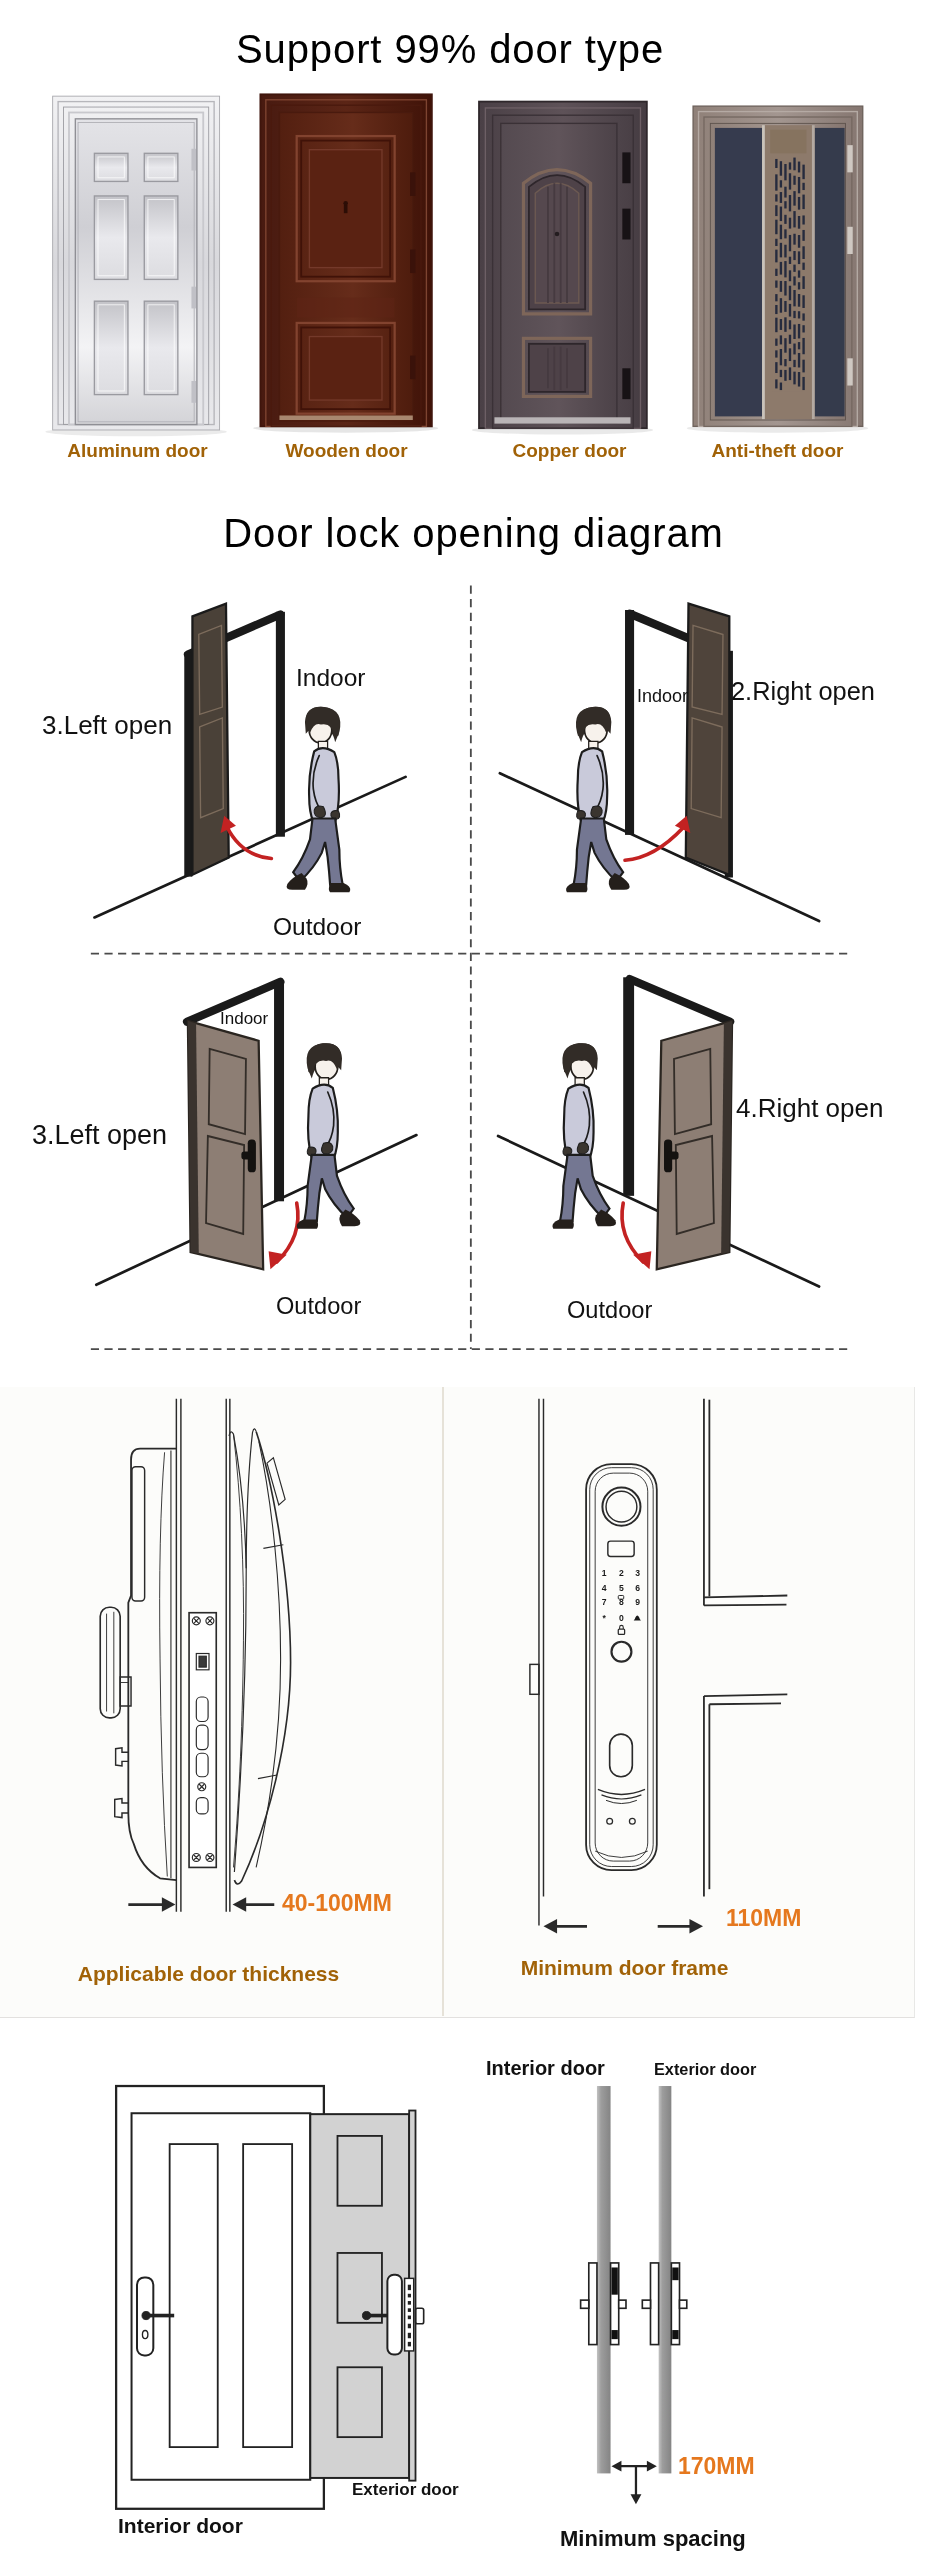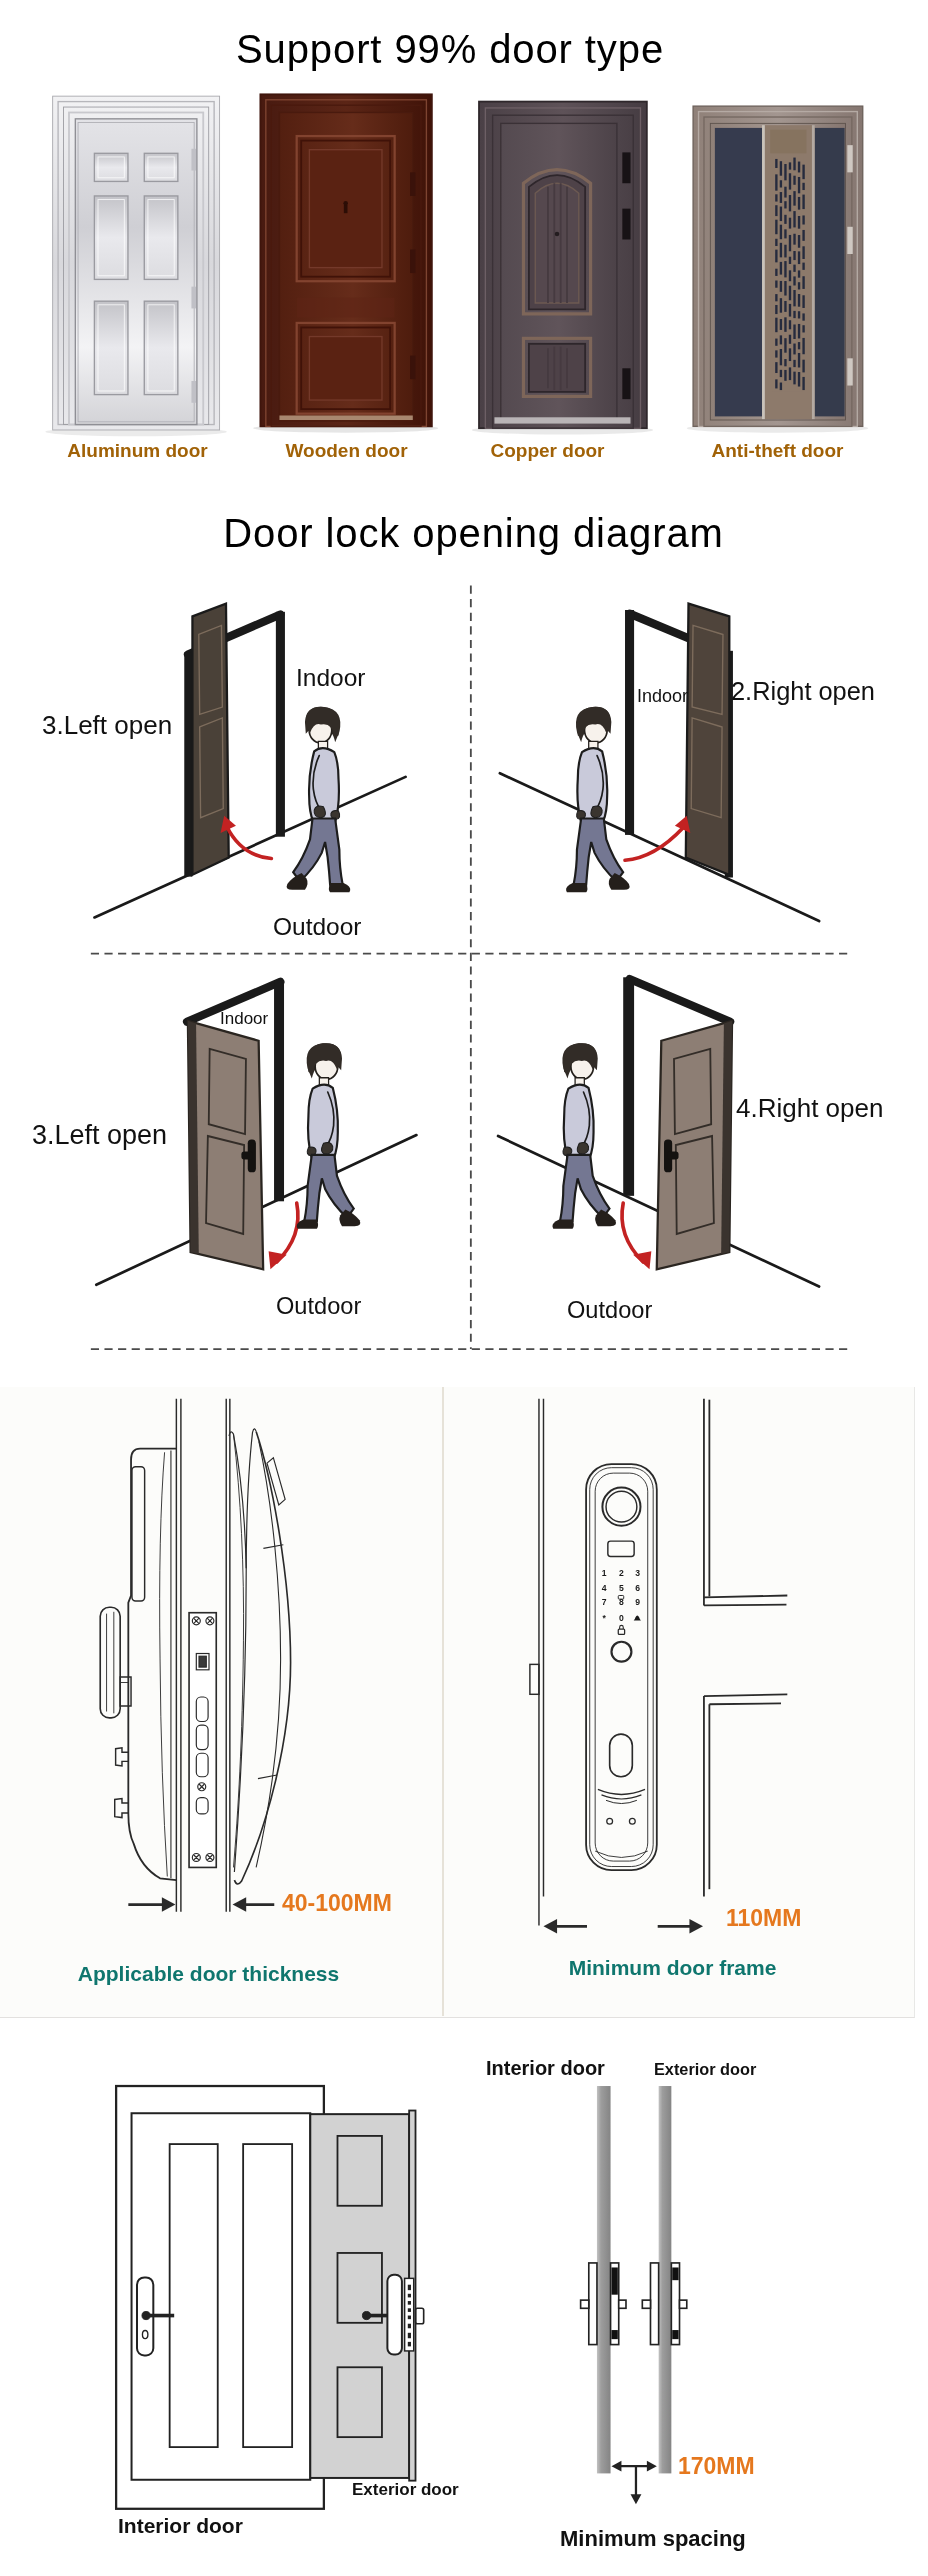--- a/index.html
+++ b/index.html
@@ -2,21 +2,21 @@
 <html style="font-size:14.5px"><head>
 <meta charset="utf-8">
 <style>
   html,body{margin:0;padding:0;}
   body{width:929px;height:2576px;background:#ffffff;position:relative;font-family:"Liberation Sans",sans-serif;}
   .abs{position:absolute;}
   .ttl{font-size:40px;font-weight:normal;color:#000000;letter-spacing:0.9px;}
   .doorlbl{font-size:19px;font-weight:bold;color:#a16207;}
   .dlab{color:#111;}
   .orange{color:#e5781e;font-weight:bold;}
-  .cap{font-size:21px;font-weight:bold;color:#0f766e;}
+  .cap{font-size:21px;font-weight:bold;color:#a16207;}
 </style>
 </head>
 <body>
 
 <div class="abs ttl" style="left:0;top:27px;width:900px;text-align:center;">Support 99% door type</div>
 
 <svg class="abs" style="left:0;top:0;" width="929" height="508" viewBox="0 0 1024 560">
 <defs>
   <linearGradient id="alu1" x1="0" y1="0" x2="0" y2="1">
     <stop offset="0" stop-color="#f2f2f4"></stop>
@@ -282,21 +282,21 @@
           <rect x="934" y="250" width="6" height="30"></rect>
           <rect x="934" y="395" width="6" height="30"></rect>
         </g>
   </g>
 </g>
 </svg>
 <svg class="abs" style="left:0;top:0;" width="0" height="0"></svg>
 
 <div class="abs doorlbl" style="left:54px;top:440px;width:167px;text-align:center;">Aluminum door</div>
 <div class="abs doorlbl" style="left:263px;top:440px;width:167px;text-align:center;">Wooden door</div>
-<div class="abs doorlbl" style="left:464px;top:440px;width:167px;text-align:center;">Copper door</div>
+<div class="abs doorlbl" style="left:486px;top:440px;width:167px;text-align:center;">Copper door</div>
 <div class="abs doorlbl" style="left:694px;top:440px;width:167px;text-align:center;">Anti-theft door</div>
 
 <div class="abs ttl" style="left:18px;top:511px;width:911px;text-align:center;">Door lock opening diagram</div>
 
 <svg class="abs" style="left:0;top:571px;" width="929" height="789" viewBox="0 0 1024 870">
 <defs>
   <g id="man">
 
     <path d="M40,32 Q34,5 58,2 Q80,0 81,20 L80,34 Q73,25 63,27 Q49,25 45,44 Z" fill="#322c27"></path>
     <ellipse cx="62.5" cy="29.5" rx="13.5" ry="15.5" fill="#f7f2ec" stroke="#24201c" stroke-width="2"></ellipse>
@@ -513,21 +513,21 @@
     <line x1="725" y1="595" x2="762" y2="595"></line>
   </g>
   <polygon points="599,595 614,587 614,603" fill="#2a2a2a" stroke="none"></polygon>
   <polygon points="775,595 760,587 760,603" fill="#2a2a2a" stroke="none"></polygon>
 </g>
 </svg>
 
 <div class="abs orange" style="left:282px;top:1890px;font-size:23px;">40-100MM</div>
 <div class="abs orange" style="left:726px;top:1905px;font-size:23px;">110MM</div>
 <div class="abs cap" style="left:0px;top:1962px;width:417px;text-align:center;">Applicable door thickness</div>
-<div class="abs cap" style="left:443px;top:1956px;width:363px;text-align:center;padding-left:48px;">Minimum door frame</div>
+<div class="abs cap" style="left:443px;top:1956px;width:363px;text-align:center;">Minimum door frame</div>
 
 <svg class="abs" style="left:0;top:2017px;" width="929" height="559" viewBox="0 0 1024 616">
 <defs>
   <linearGradient id="bar" x1="0" y1="0" x2="1" y2="0">
     <stop offset="0" stop-color="#c2c2c2"></stop>
         <stop offset=".3" stop-color="#9d9d9d"></stop>
         <stop offset="1" stop-color="#848484"></stop>
   </linearGradient>
 </defs>
 <g id="bottom">

